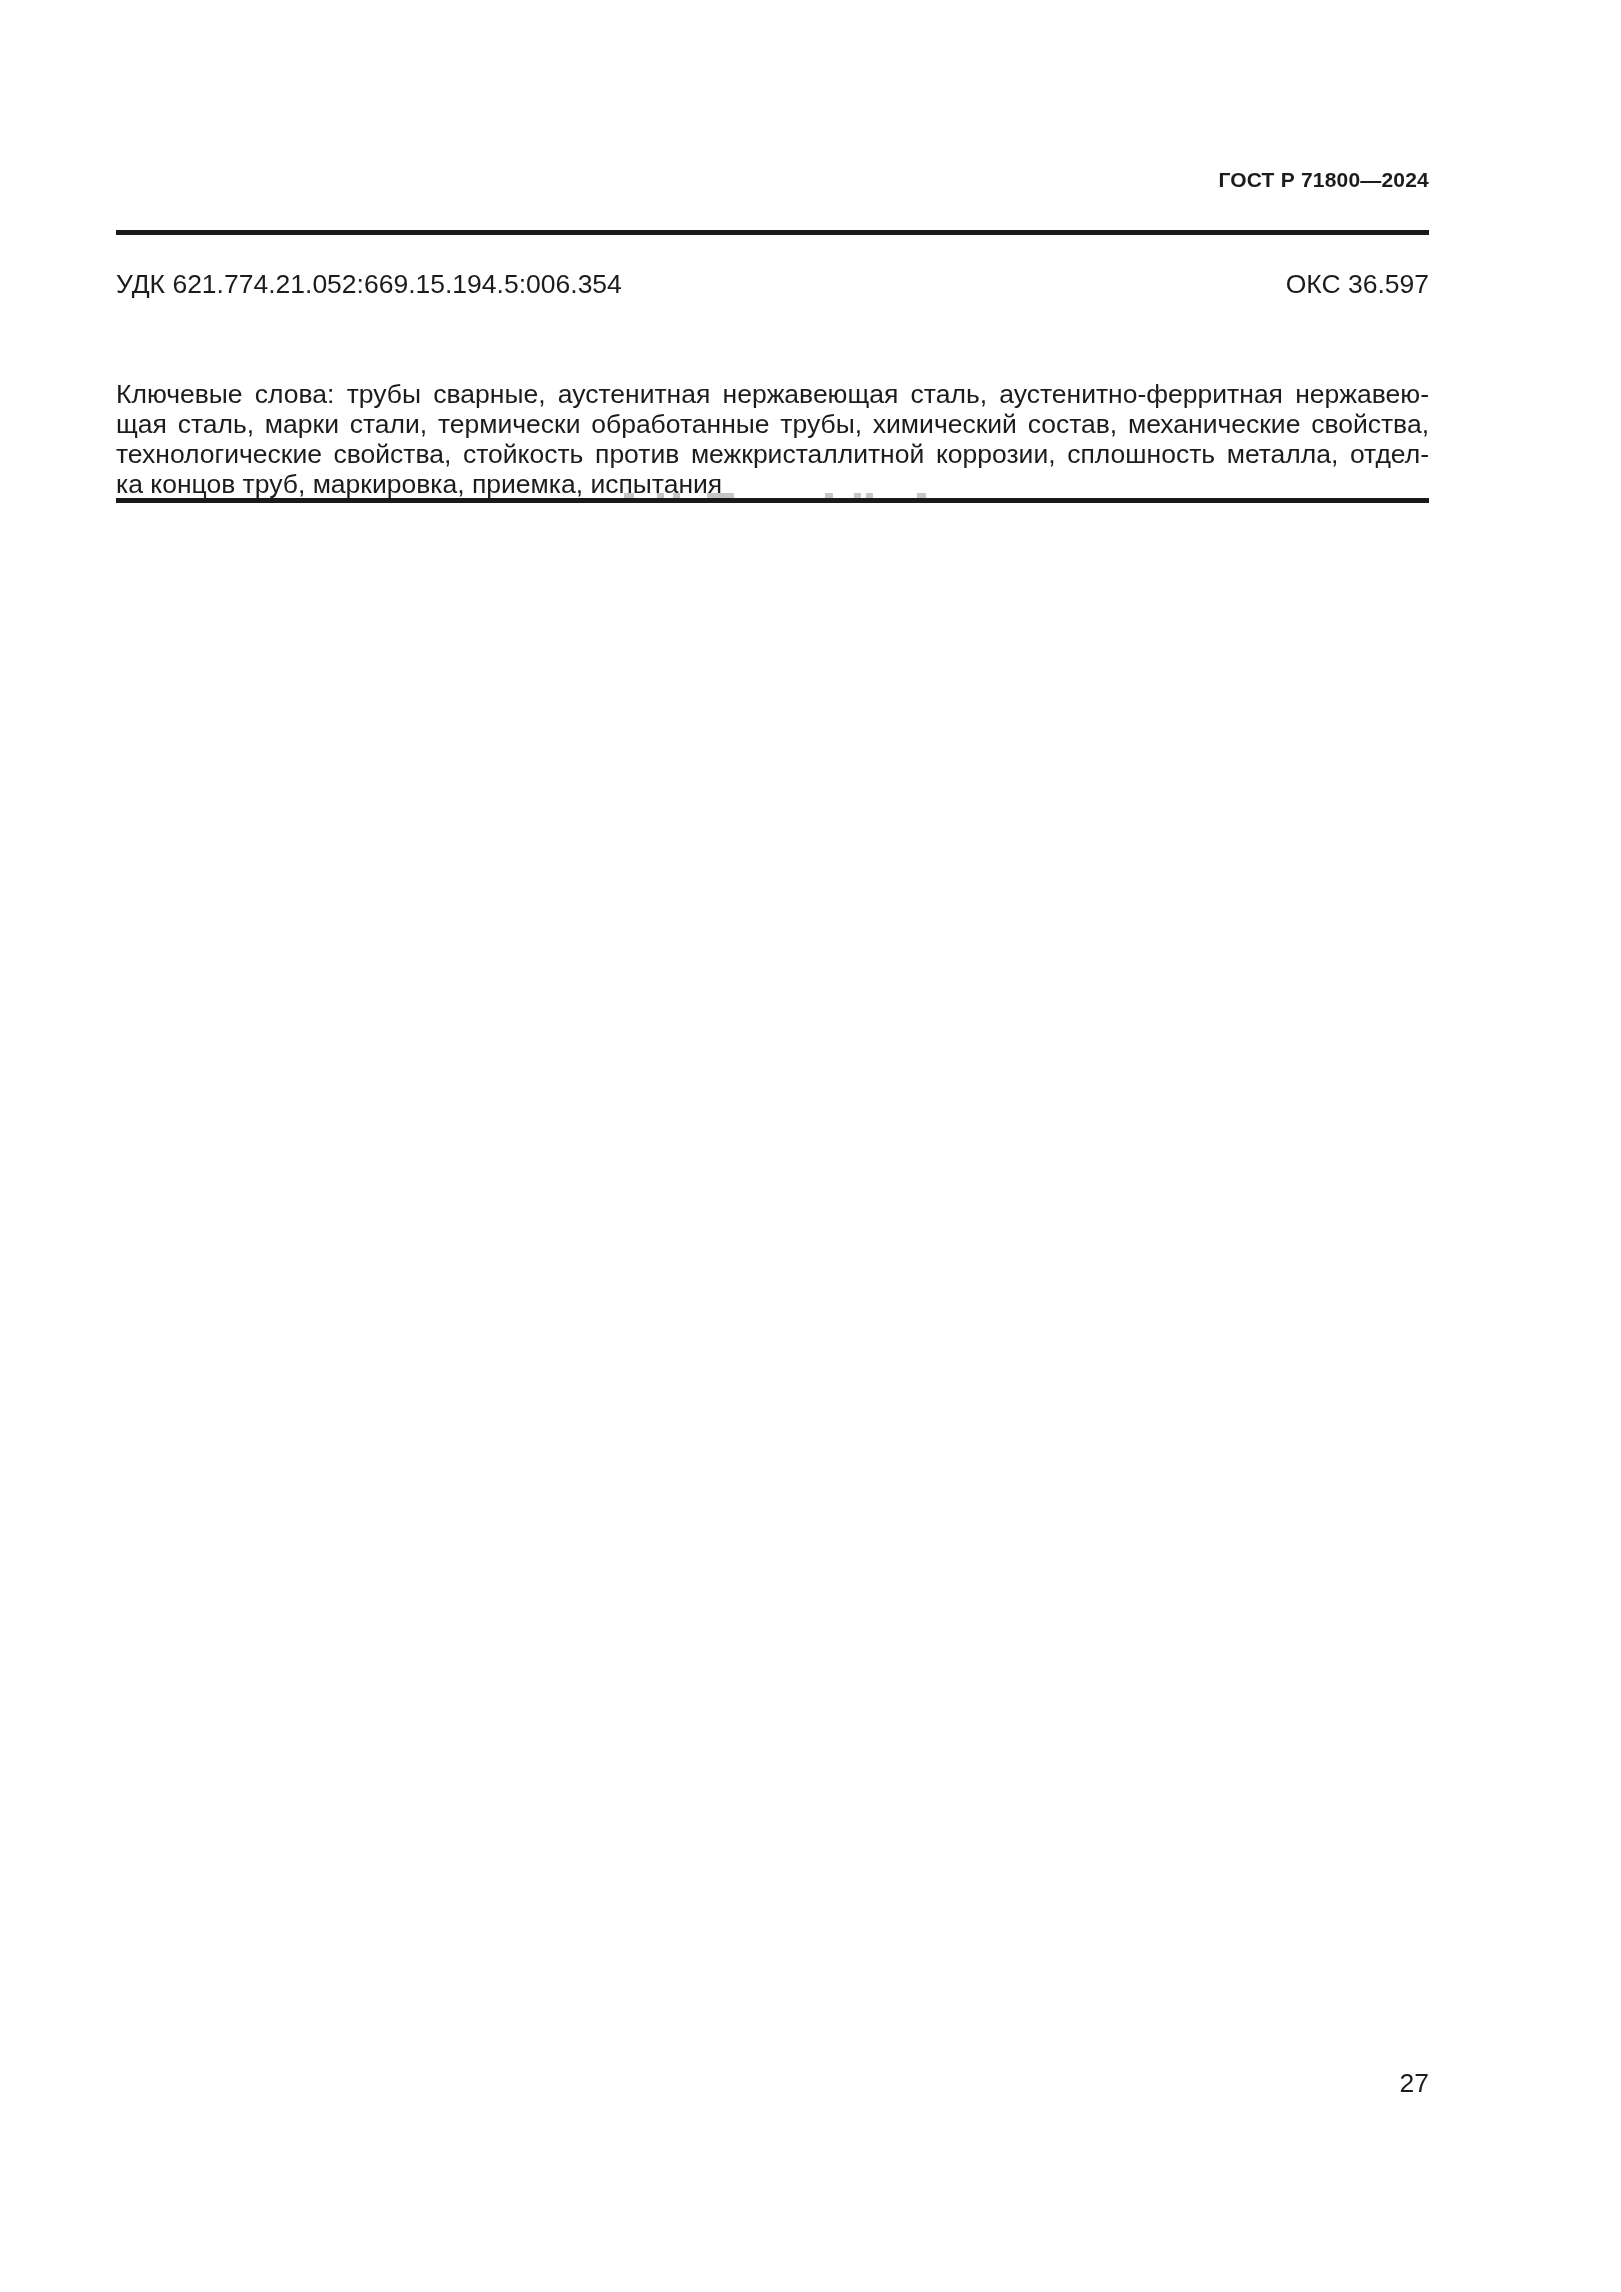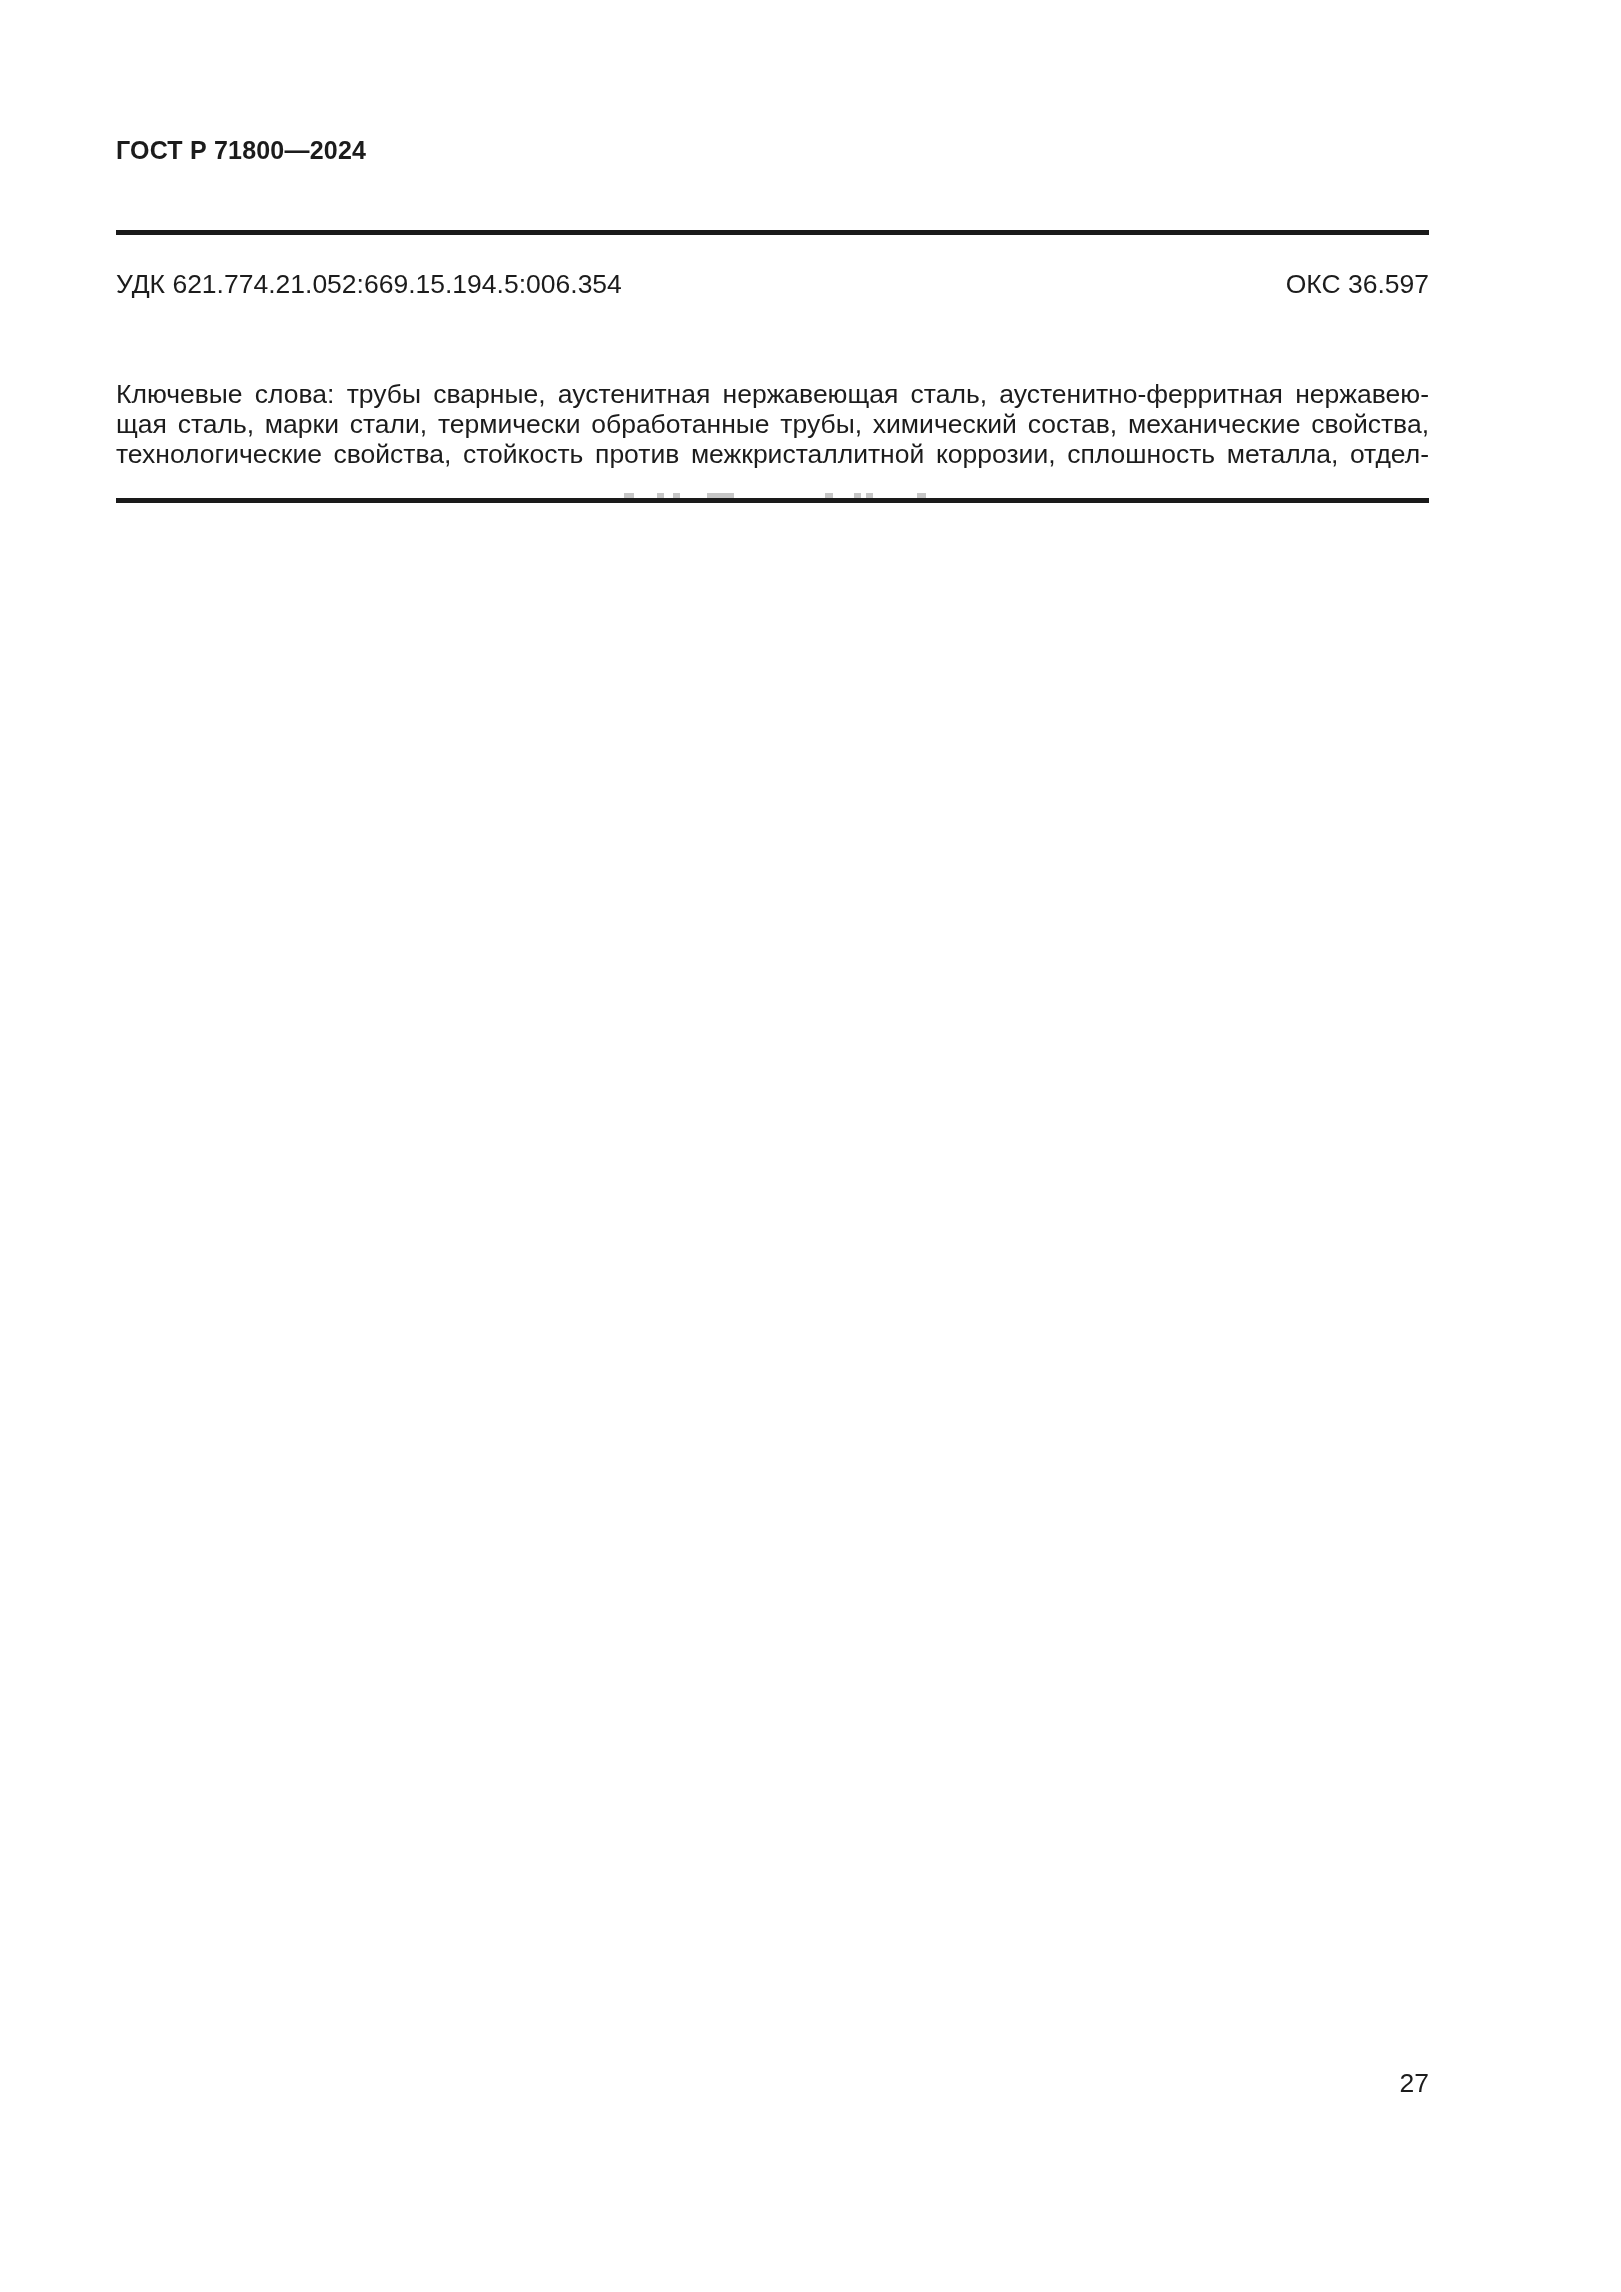--- a/index.html
+++ b/index.html
@@ -18,24 +18,25 @@
   }
   .content {
     position: absolute;
     left: 116px;
     top: 0;
     width: 1313px;
     height: 100%;
   }
   .doc-header {
     position: absolute;
-    top: 135px;
+    top: 165px;
     right: 0;
     width: 100%;
-    font-size: 25px;
+    text-align: right;
+    font-size: 21px;
     font-weight: bold;
     line-height: 30px;
     letter-spacing: 0.2px;
   }
   .rule {
     position: absolute;
     left: 0;
     width: 100%;
     height: 4.9px;
     background: #1a1a1a;
@@ -106,20 +107,21 @@
 
     <div class="meta-row">
       <span class="udk">УДК 621.774.21.052:669.15.194.5:006.354</span>
       <span class="oks">ОКС 36.597</span>
     </div>
 
     <div class="keywords">
       <div class="kw-line just">Ключевые слова: трубы сварные, аустенитная нержавеющая сталь, аустенитно-ферритная нержавею-</div>
       <div class="kw-line just">щая сталь, марки стали, термически обработанные трубы, химический состав, механические свойства,</div>
       <div class="kw-line just">технологические свойства, стойкость против межкристаллитной коррозии, сплошность металла, отдел-</div>
+      <div class="kw-line">ка концов труб, маркировка, приемка, испытания</div>
     </div>
 
     <div class="artifacts">
       <span class="art" style="left:508px; width:9.8px;"></span>
       <span class="art" style="left:541px; width:6.9px;"></span>
       <span class="art" style="left:557px; width:6.9px;"></span>
       <span class="art" style="left:591px; width:27.4px;"></span>
       <span class="art" style="left:709px; width:7.8px;"></span>
       <span class="art" style="left:738px; width:6.9px;"></span>
       <span class="art" style="left:750px; width:6.9px;"></span>

